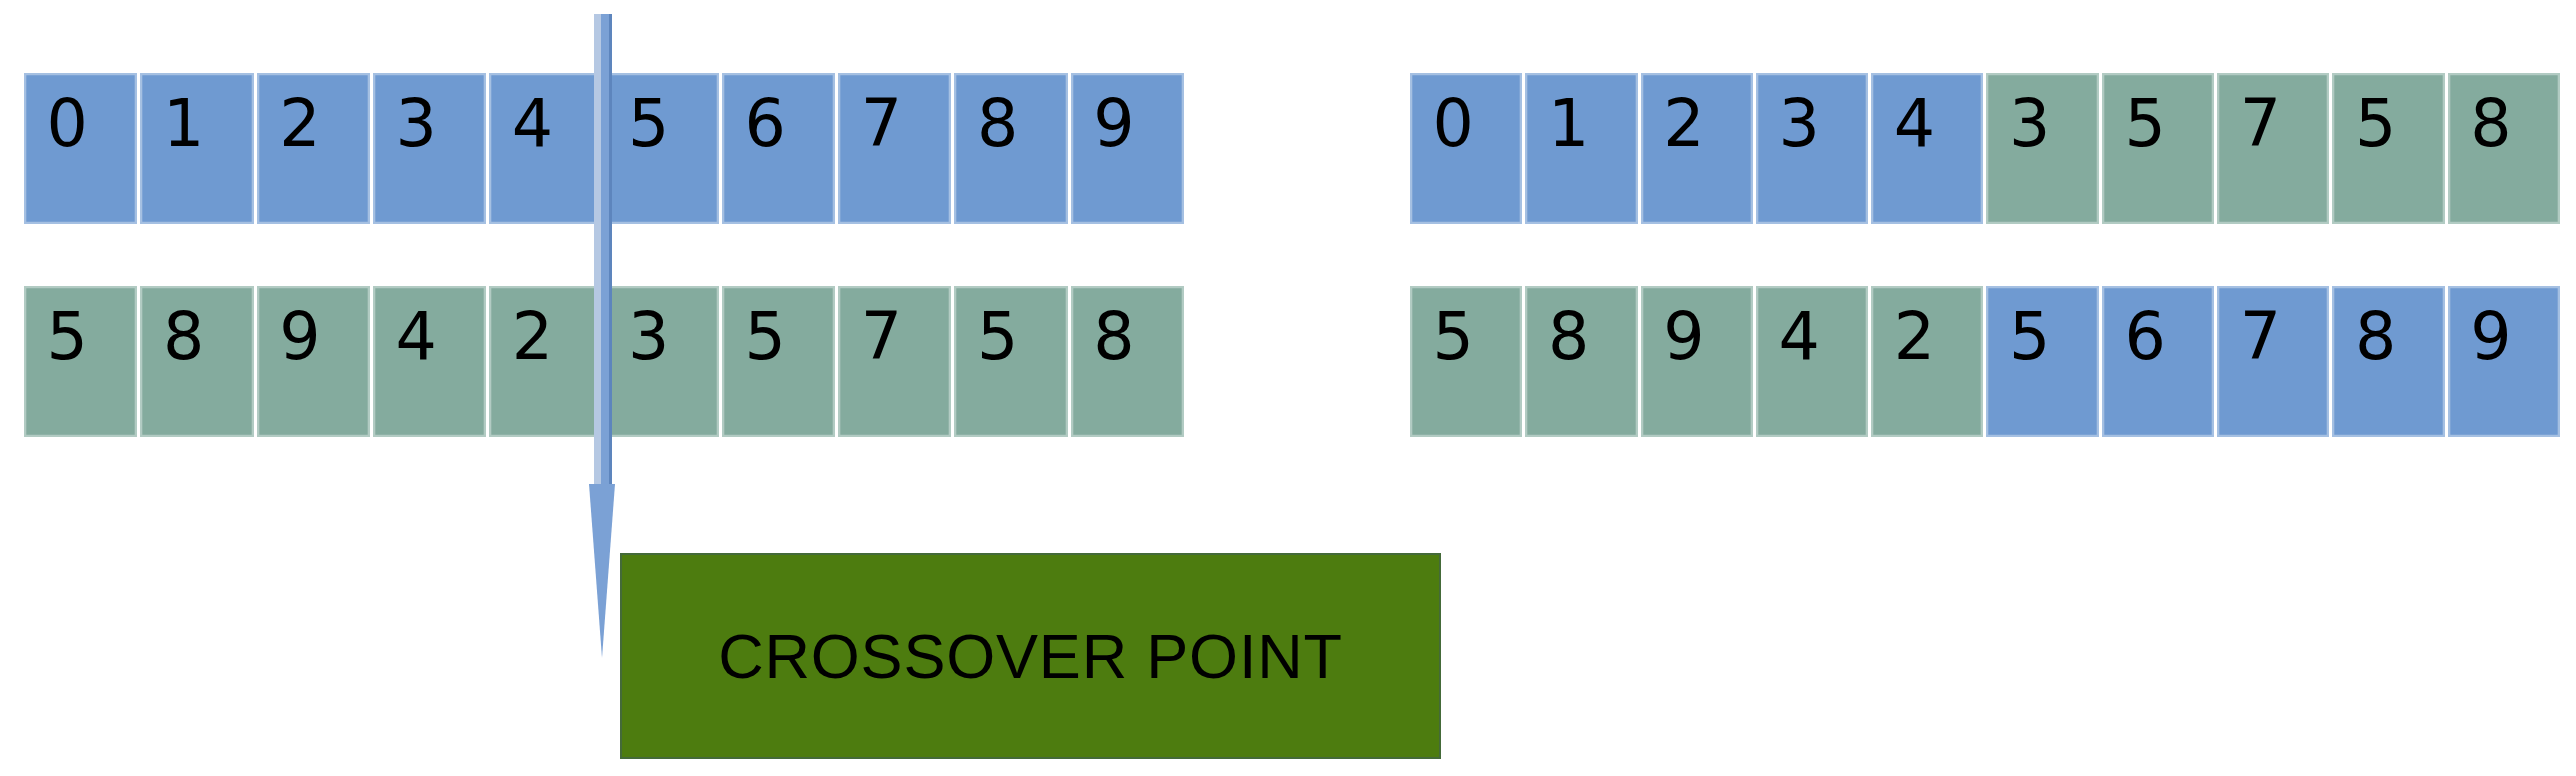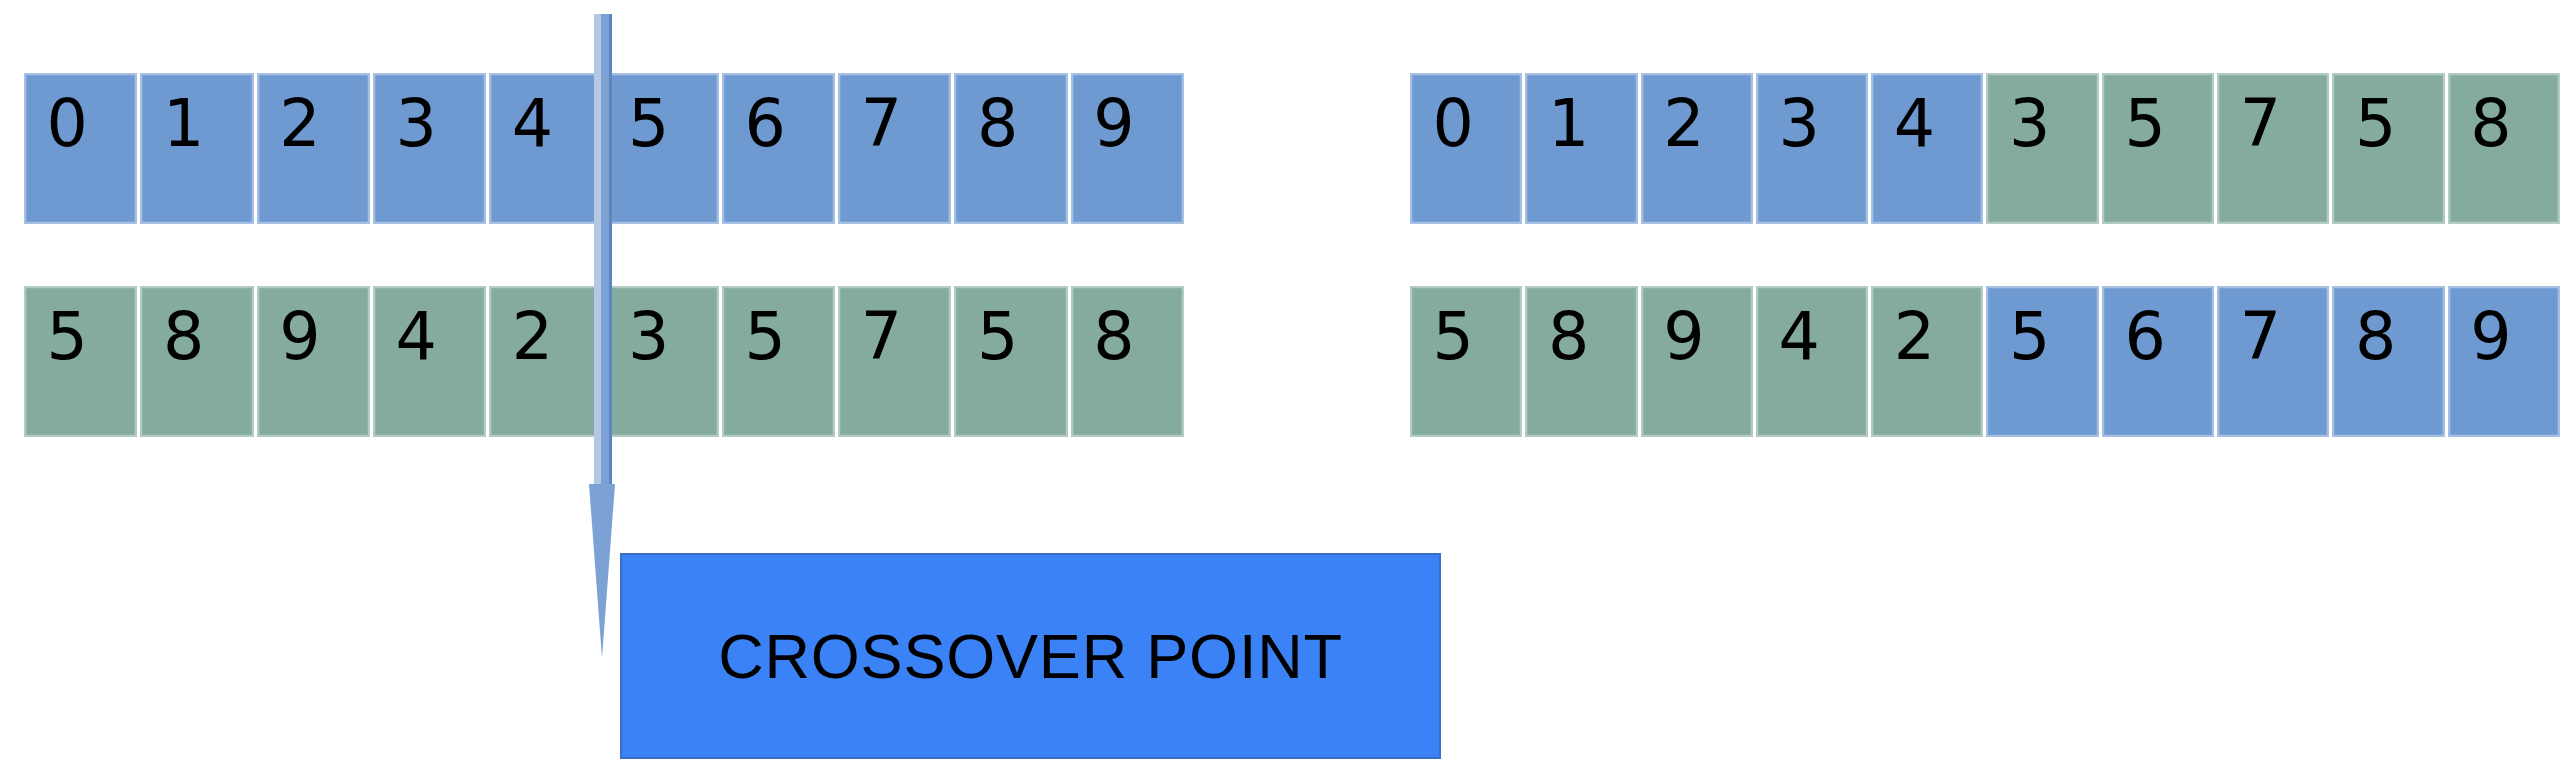--- a/index.html
+++ b/index.html
@@ -24,21 +24,21 @@
     position:absolute;left:594px;top:13.6px;width:18px;height:472px;z-index:5;
     background:linear-gradient(90deg,#b5c8e3 0 38%,#7ba1d5 38% 82%,#5d85bd 82%);
   }
   .arrow-head{
     position:absolute;left:589px;top:484px;width:0;height:0;z-index:5;
     border-left:13.6px solid transparent;border-right:13.6px solid transparent;
     border-top:174px solid #7ba1d5;
   }
   .label-box{
     position:absolute;left:620px;top:553px;width:821px;height:206px;
-    background:#3b82f6;border:2.3px solid rgba(55,80,120,0.40);box-sizing:border-box;
+    background:#4d7c0f;border:2.3px solid rgba(55,80,120,0.40);box-sizing:border-box;
     display:flex;align-items:center;justify-content:center;z-index:2;
   }
   .label-box span{
     font-family:"Liberation Sans",sans-serif;
     font-size:63px;letter-spacing:0.8px;color:#000;white-space:nowrap;
   }
 </style>
 </head>
 <body>
 

